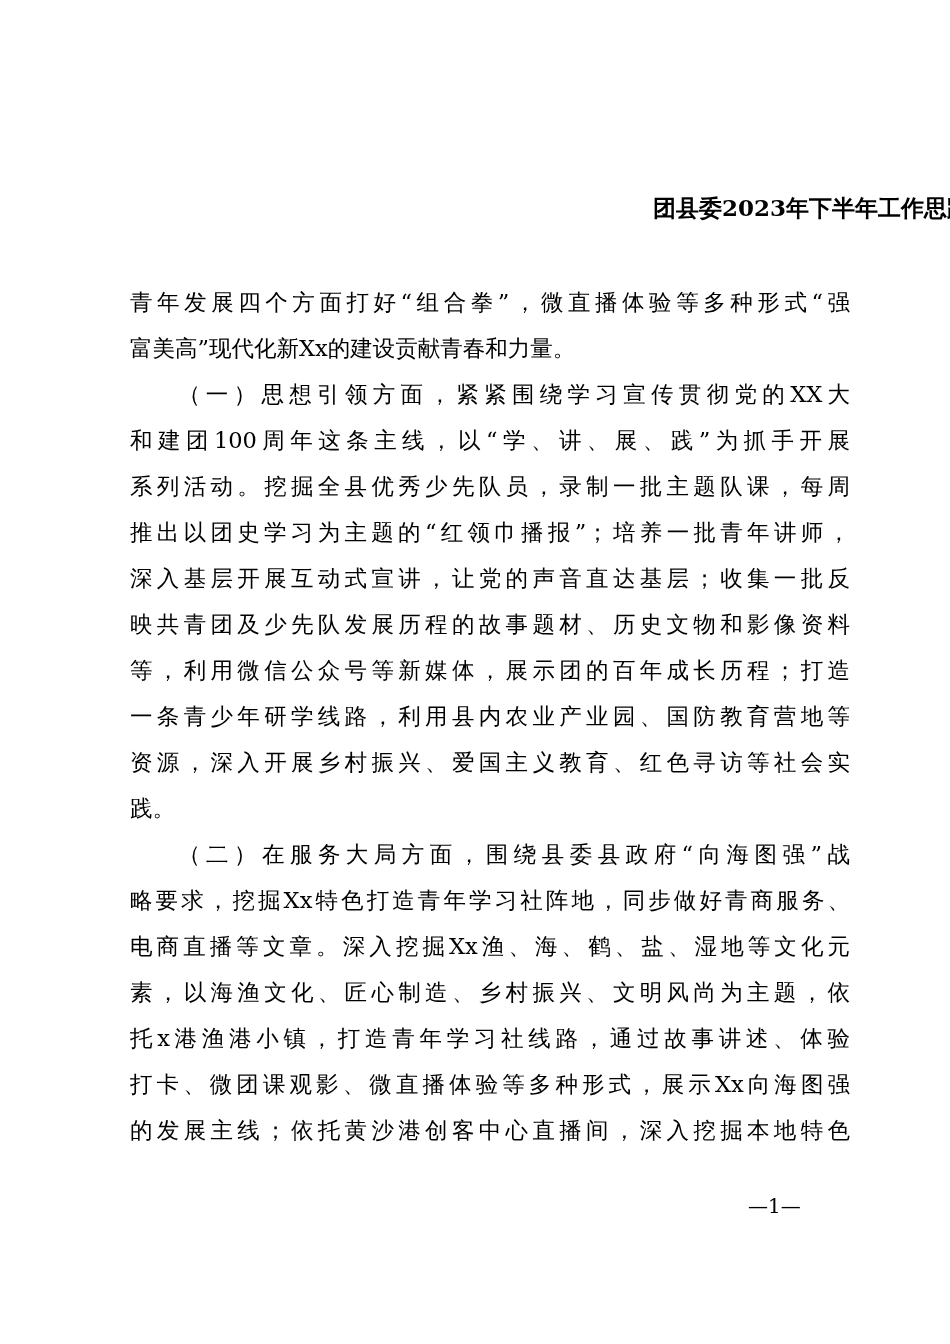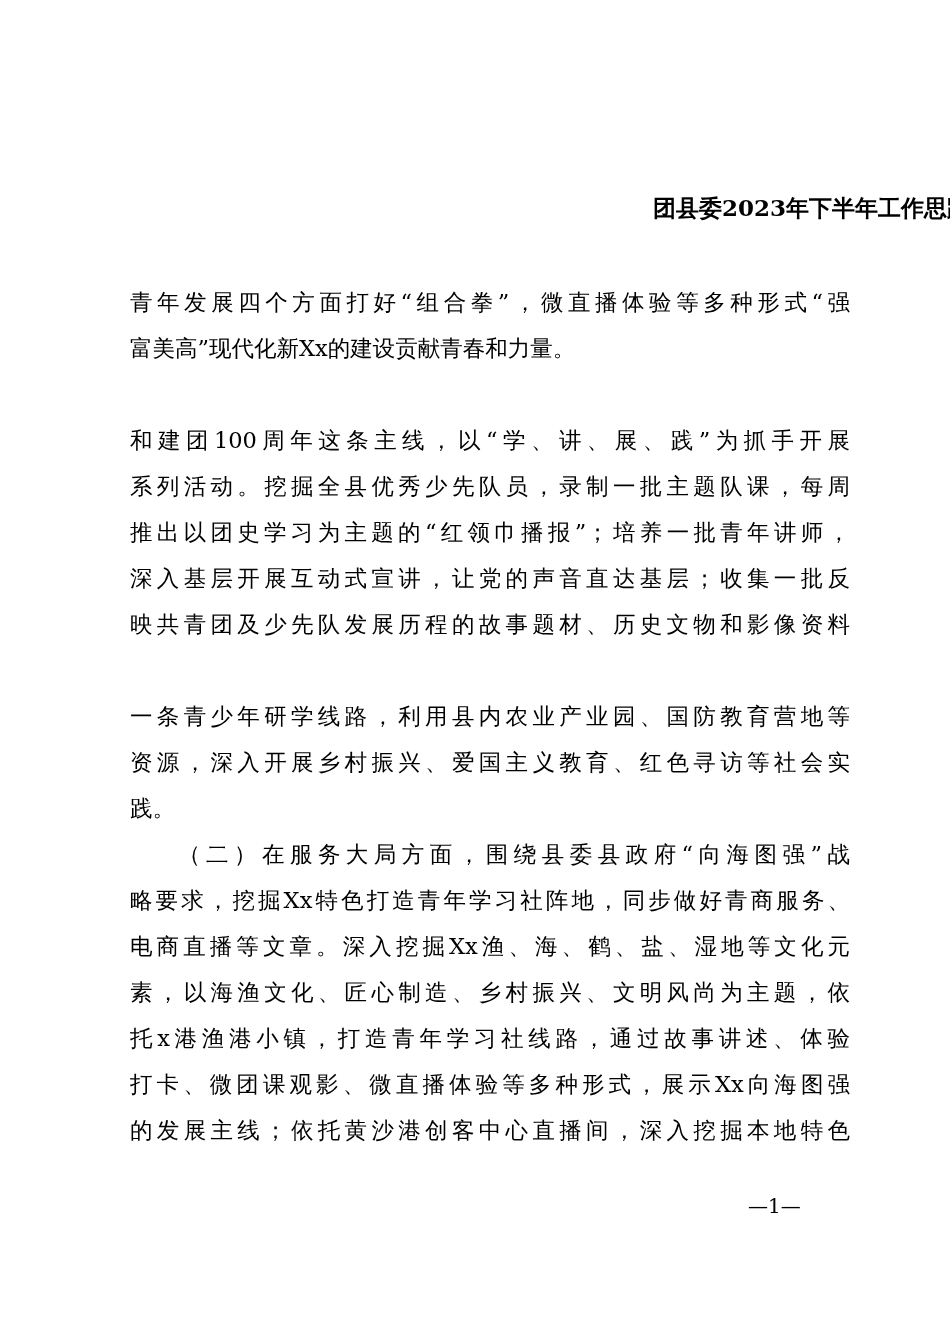--- a/index.html
+++ b/index.html
@@ -29,25 +29,27 @@
   </style>
 </head>
 <body>
 
 <div class="page">
   <div class="title">团县委2023年下半年工作思路</div>
 
   <div class="line" style="top:286px">青年发展四个方面打好“组合拳”，微直播体验等多种形式“强</div>
   <div class="line last" style="top:332px">富美高”现代化新Xx的建设贡献青春和力量。</div>
 
+  <div class="line indent" style="top:378px">（一）思想引领方面，紧紧围绕学习宣传贯彻党的XX大</div>
   <div class="line" style="top:424px">和建团100周年这条主线，以“学、讲、展、践”为抓手开展</div>
   <div class="line" style="top:470px">系列活动。挖掘全县优秀少先队员，录制一批主题队课，每周</div>
   <div class="line" style="top:516px">推出以团史学习为主题的“红领巾播报”；培养一批青年讲师，</div>
   <div class="line" style="top:562px">深入基层开展互动式宣讲，让党的声音直达基层；收集一批反</div>
   <div class="line" style="top:608px">映共青团及少先队发展历程的故事题材、历史文物和影像资料</div>
+  <div class="line" style="top:654px">等，利用微信公众号等新媒体，展示团的百年成长历程；打造</div>
   <div class="line" style="top:700px">一条青少年研学线路，利用县内农业产业园、国防教育营地等</div>
   <div class="line" style="top:746px">资源，深入开展乡村振兴、爱国主义教育、红色寻访等社会实</div>
   <div class="line last" style="top:792px">践。</div>
 
   <div class="line indent" style="top:838px">（二）在服务大局方面，围绕县委县政府“向海图强”战</div>
   <div class="line" style="top:884px">略要求，挖掘Xx特色打造青年学习社阵地，同步做好青商服务、</div>
   <div class="line" style="top:930px">电商直播等文章。深入挖掘Xx渔、海、鹤、盐、湿地等文化元</div>
   <div class="line" style="top:976px">素，以海渔文化、匠心制造、乡村振兴、文明风尚为主题，依</div>
   <div class="line" style="top:1022px">托x港渔港小镇，打造青年学习社线路，通过故事讲述、体验</div>
   <div class="line" style="top:1068px">打卡、微团课观影、微直播体验等多种形式，展示Xx向海图强</div>

